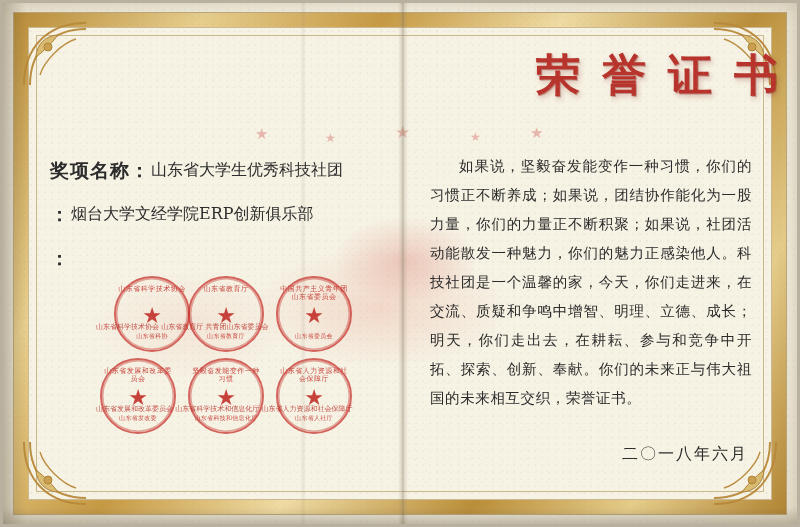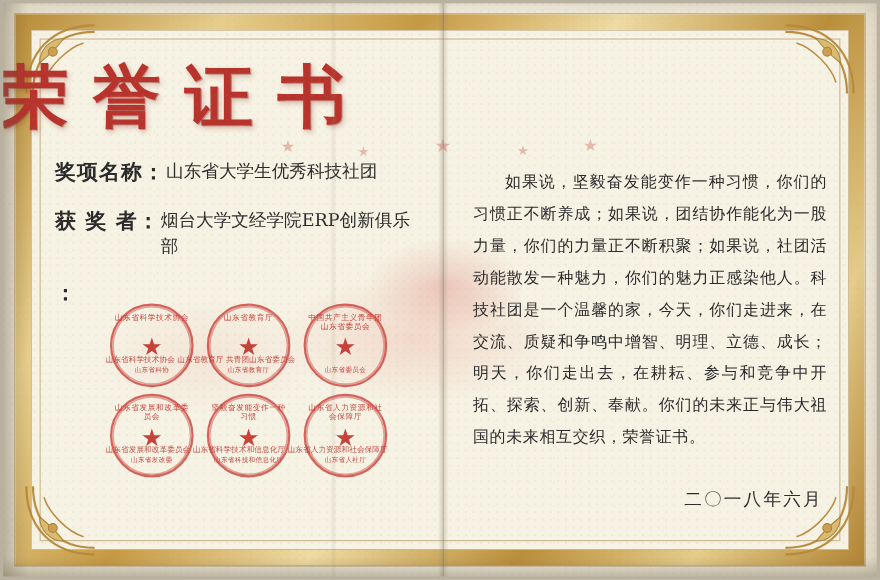--- a/index.html
+++ b/index.html
@@ -56,35 +56,35 @@
   .wm{position:absolute;pointer-events:none;}
   .wm1{left:250px;top:248px;width:260px;height:120px;
     background:radial-gradient(ellipse at 50% 50%, rgba(220,90,70,.17), rgba(220,90,70,0) 70%);}
   .wm2{left:330px;top:215px;width:150px;height:90px;
     background:radial-gradient(ellipse at 50% 50%, rgba(200,60,50,.22), rgba(200,60,50,0) 68%);}
   .wm3{left:90px;top:270px;width:200px;height:110px;
     background:radial-gradient(ellipse at 50% 50%, rgba(215,110,90,.10), rgba(215,110,90,0) 70%);}
 
   
   .title{
-    position:absolute;left:0;right:0;top:46px;text-align:left;
+    position:absolute;left:0;right:0;top:46px;text-align:right;
     font-family:"DejaVu Serif", serif;
     font-weight:bold;
-    font-size:62px;letter-spacing:22px;
+    font-size:44px;letter-spacing:22px;
     color:#b8332c;
     text-shadow:1px 1px 0 rgba(120,25,20,.35), 2px 3px 5px rgba(140,40,30,.28);
     white-space:nowrap;
   }
   .title-stars{
     position:absolute;left:255px;top:125px;width:290px;height:20px;
   }
   .star{position:absolute;color:#e2a39a;font-size:15px;line-height:15px;opacity:.75;}
 
   
-  .left-col{position:absolute;left:50px;top:144px;width:330px;}
+  .left-col{position:absolute;left:50px;top:158px;width:330px;}
   .field{display:flex;align-items:flex-start;margin-bottom:18px;}
   .field-label{
     font-family:"DejaVu Serif", serif;
     font-size:19px;font-weight:bold;color:#2a2a2a;white-space:nowrap;
     letter-spacing:1px;
   }
   .field-colon{font-size:19px;font-weight:bold;color:#2a2a2a;}
   .field-value{
     font-family:"DejaVu Serif", serif;
     font-size:16px;color:#2c2c2c;padding-left:2px;line-height:24px;
@@ -106,21 +106,21 @@
     font-family:"DejaVu Sans", sans-serif;
   }
   .seal .arc2{
     position:absolute;bottom:9px;left:0;right:0;text-align:center;
     font-size:6px;letter-spacing:.3px;color:#c12a24;
     font-family:"DejaVu Sans", sans-serif;
   }
   .seal .star5{
     font-size:22px;line-height:22px;color:#c12a24;margin-top:4px;
   }
-  .s1{left:0;top:0;}
+  .s1{left:14px;top:0;}
   .s2{left:88px;top:0;}
   .s3{left:176px;top:0;}
   .s4{left:0;top:82px;}
   .s5{left:88px;top:82px;}
   .s6{left:176px;top:82px;}
 
   .seal-caption{
     position:absolute;font-family:"DejaVu Sans", sans-serif;
     font-size:7px;color:#b8302a;opacity:.85;white-space:nowrap;text-align:center;
   }
@@ -220,21 +220,20 @@
     <span class="star" style="left:275px;top:1px;">★</span>
   </div>
 
   <div class="left-col">
     <div class="field">
       <span class="field-label">奖项名称</span>
       <span class="field-colon">：</span>
       <span class="field-value">山东省大学生优秀科技社团</span>
     </div>
     <div class="field">
-      <span class="field-label">获 奖 者</span>
       <span class="field-colon">：</span>
       <span class="field-value">烟台大学文经学院ERP创新俱乐部</span>
     </div>
     <div class="field">
       <span class="field-colon">：</span>
       <span class="field-value"></span>
     </div>
   </div>
 
   <div class="seals">

